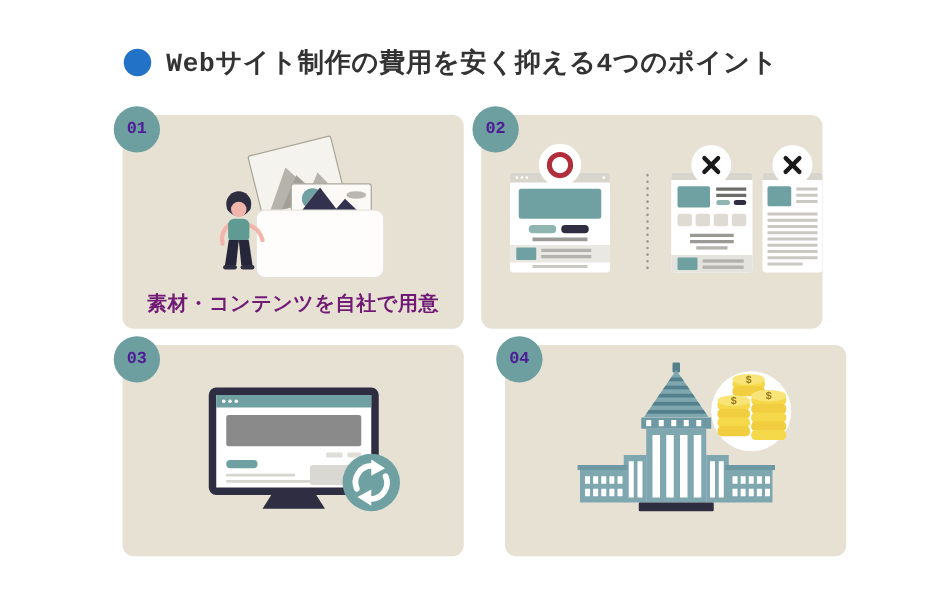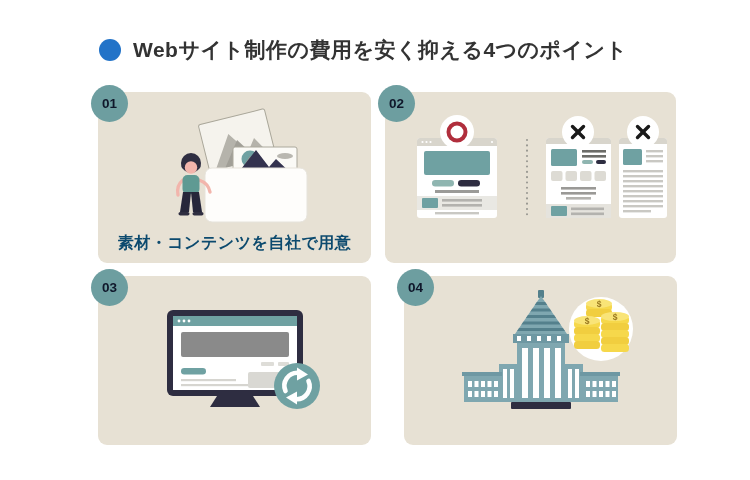--- a/index.html
+++ b/index.html
@@ -1,31 +1,31 @@
 <!DOCTYPE html>
 <html><head>
 <meta charset="utf-8">
 <style>
   html,body{margin:0;padding:0;background:#fff;}
   .page{position:relative;width:750px;height:480px;background:#ffffff;overflow:hidden;
-        font-family:Liberation Sans, sans-serif;}
+        font-family:Liberation Mono, monospace;}
   .header{position:absolute;left:99px;top:36px;display:flex;align-items:center;gap:12px;}
   .bullet{width:22px;height:22px;border-radius:50%;background:#2273C8;flex:0 0 auto;}
   .title{font-size:21px;font-weight:bold;color:#333333;margin:0;letter-spacing:0.5px;white-space:nowrap;}
   .card{position:absolute;background:#E7E1D4;border-radius:9px;}
   #card1{left:98px;top:92px;width:273px;height:171px;}
-  #card2{left:385px;top:92px;width:273px;height:171px;padding-left:18px;}
+  #card2{left:385px;top:92px;width:273px;height:171px;}
   #card3{left:98px;top:276px;width:273px;height:169px;}
   #card4{left:404px;top:276px;width:273px;height:169px;}
   .badge{position:absolute;left:-7px;top:-7px;width:37px;height:37px;border-radius:50%;
-         background:#6D9EA0;color:#0f172a;font-size:13.5px;font-weight:bold;
+         background:#6D9EA0;color:#4c1d95;font-size:13.5px;font-weight:bold;
          display:flex;align-items:center;justify-content:center;z-index:3;}
   .art{position:absolute;left:0;top:0;width:100%;height:100%;display:block;}
   .caption{position:absolute;left:0;right:0;bottom:9px;text-align:center;
-           font-size:16px;font-weight:bold;color:#0c4a6e;letter-spacing:0.5px;}
+           font-size:16px;font-weight:bold;color:#701a75;letter-spacing:0.5px;}
 </style>
 </head>
 <body>
 
 <div class="page">
 
   <div class="header">
     <div class="bullet"></div>
     <h1 class="title">Webサイト制作の費用を安く抑える4つのポイント</h1>
   </div>

